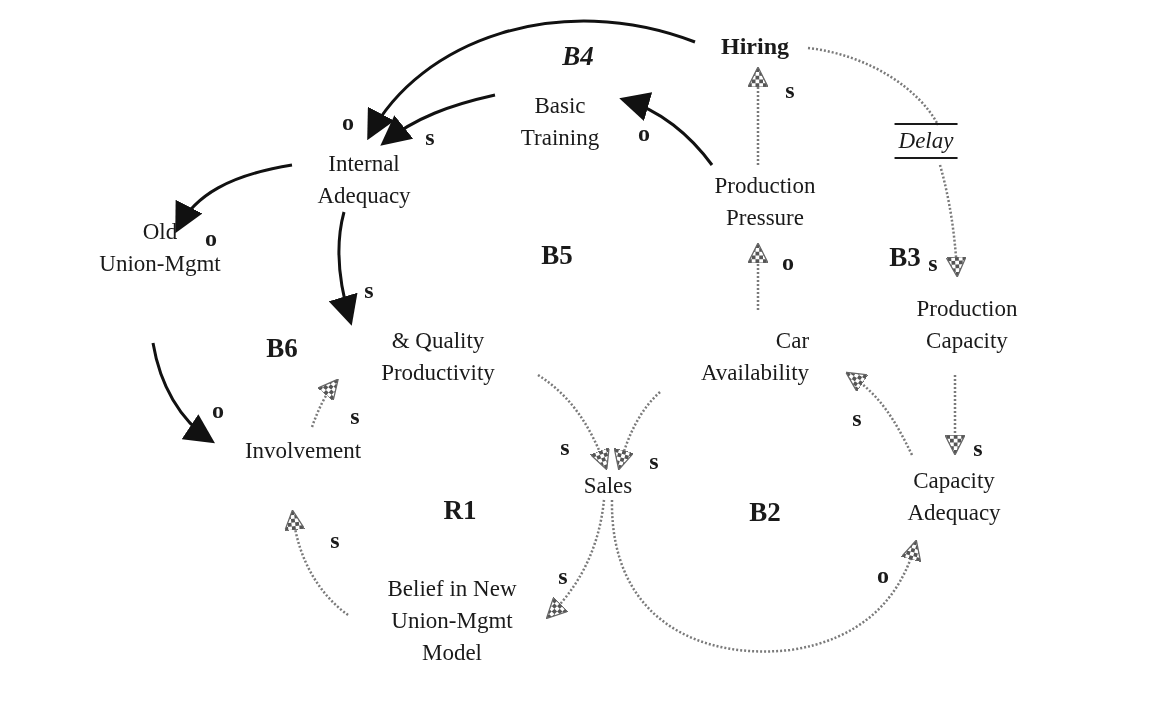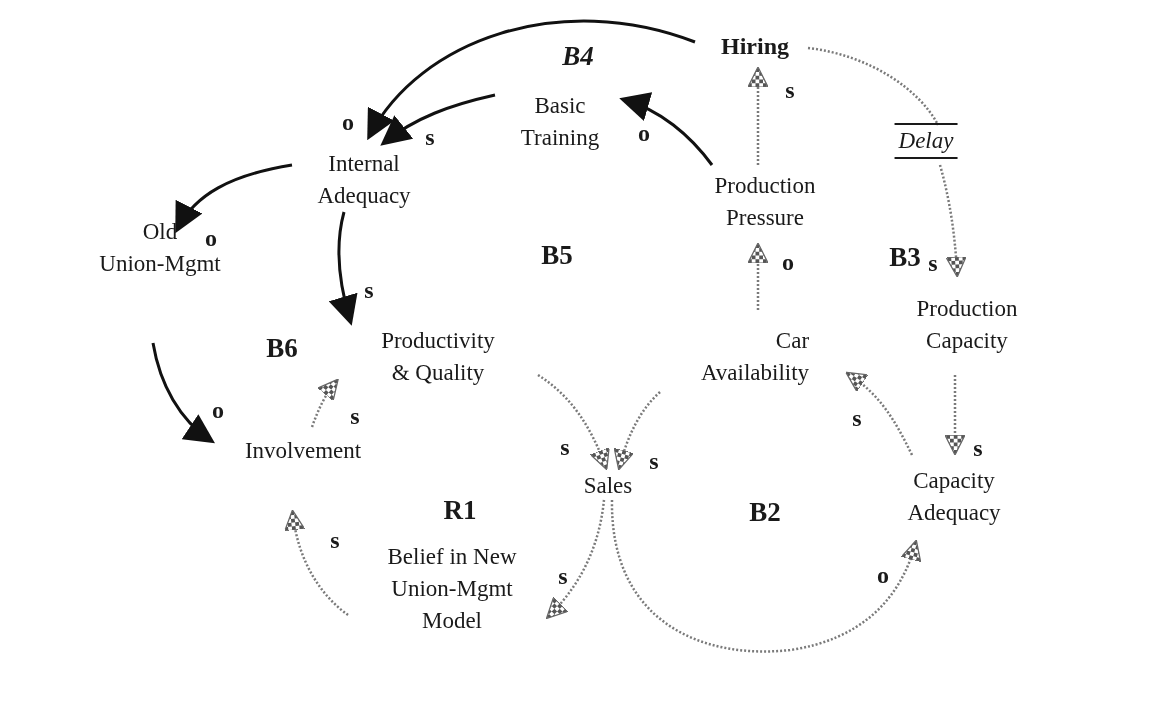--- a/index.html
+++ b/index.html
@@ -69,33 +69,33 @@
     <div>Internal</div>
     <div>Adequacy</div>
   </div>
 
   <div class="node" style="left:160px;top:216px;">
     <div>Old</div>
     <div>Union-Mgmt</div>
   </div>
 
   <div class="node" style="left:438px;top:325px;">
+    <div>&amp; Quality</div>
     <div>Productivity</div>
-    <div>&amp; Quality</div>
   </div>
 
   <div class="node" style="left:303px;top:435px;">
     <div>Involvement</div>
   </div>
 
   <div class="node" style="left:608px;top:470px;">
     <span>Sales</span>
   </div>
 
-  <div class="node" style="left:452px;top:541px;">
+  <div class="node" style="left:452px;top:573px;">
     <div>Belief in New</div>
     <div>Union-Mgmt</div>
     <div>Model</div>
   </div>
 
   <div class="node" style="left:765px;top:170px;">
     <div>Production</div>
     <div>Pressure</div>
   </div>
 

